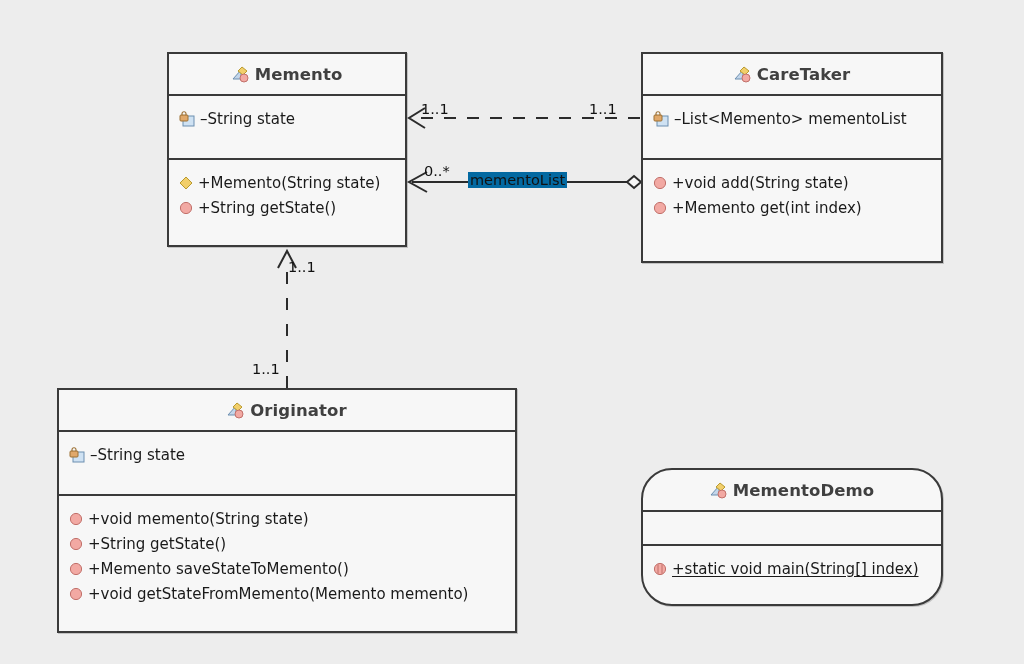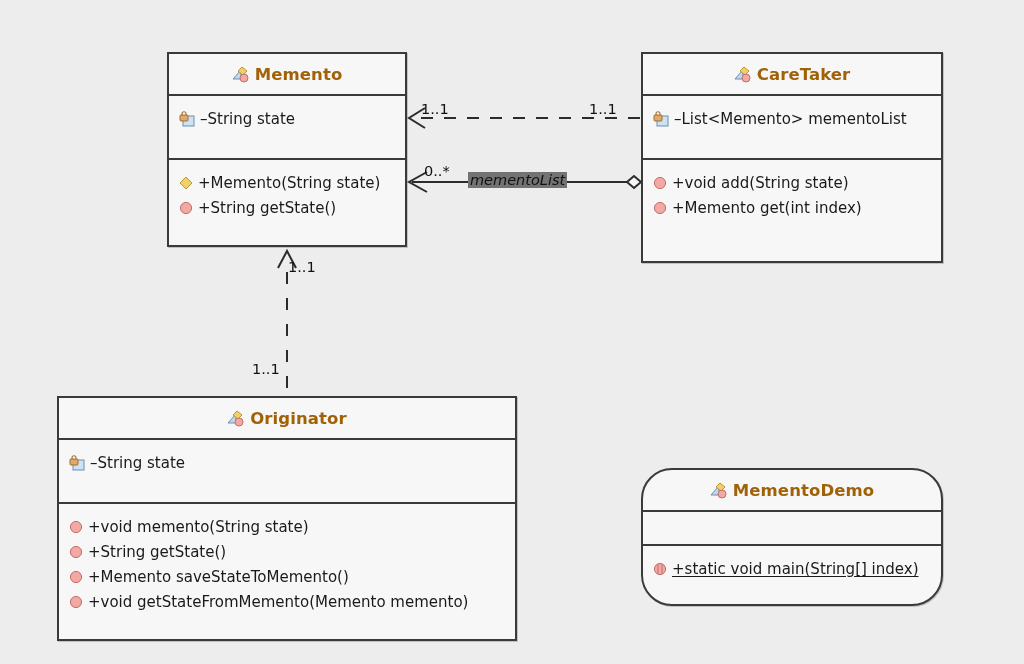--- a/index.html
+++ b/index.html
@@ -41,21 +41,21 @@
     display: flex;
     align-items: center;
     justify-content: center;
     gap: 6px;
     border-bottom: 2px solid #3a3a3a;
     box-sizing: border-box;
   }
   .uml-title {
     font-size: 16.5px;
     font-weight: bold;
-    color: #a16207;
+    color: #404040;
     letter-spacing: 0.1px;
   }
   .uml-compartment {
     box-sizing: border-box;
     padding: 10px 0 10px 10px;
   }
   .uml-compartment.with-border {
     border-top: 2px solid #3a3a3a;
   }
   .uml-member {
@@ -82,23 +82,22 @@
   
   .edge-label {
     position: absolute;
     font-size: 14.5px;
     color: #111;
     white-space: nowrap;
     font-family: "DejaVu Sans", sans-serif;
     text-align: center;
   }
   .edge-label.boxed {
-    background: #737373;
+    background: #0369a1;
     padding: 0 2px;
-    font-style: italic;
   }
 </style>
 </head>
 <body>
 
 <div id="canvas">
 
   <svg class="edges" viewBox="0 0 1024 664" xmlns="http://www.w3.org/2000/svg">
 
     <g>
@@ -204,21 +203,21 @@
         <span class="icn">
           <svg width="14" height="14" viewBox="0 0 14 14" xmlns="http://www.w3.org/2000/svg">
             <circle cx="7" cy="7" r="5.6" fill="#f2a9a3" stroke="#c2706a" stroke-width="1"></circle>
           </svg>
         </span>
         <span class="member-text">+Memento get(int index)</span>
       </div>
     </div>
   </div>
 
-  <div class="uml-class" style="left:57px; top:388px; width:460px; height:245px;margin-top:8px;">
+  <div class="uml-class" style="left:57px; top:388px; width:460px; height:245px;">
     <div class="uml-header">
       <span class="icn">
         <svg width="17" height="17" viewBox="0 0 17 17" xmlns="http://www.w3.org/2000/svg">
           <polygon points="1,13 9,4 9,13" fill="#c3d6ea" stroke="#6d8fb0" stroke-width="1"></polygon>
           <polygon points="10,1 15,5 11,9 6,5" fill="#f2cf6b" stroke="#b99a2e" stroke-width="1"></polygon>
           <circle cx="12" cy="12" r="4" fill="#f2a9a3" stroke="#c2706a" stroke-width="1"></circle>
         </svg>
       </span>
       <span class="uml-title">Originator</span>
     </div>

